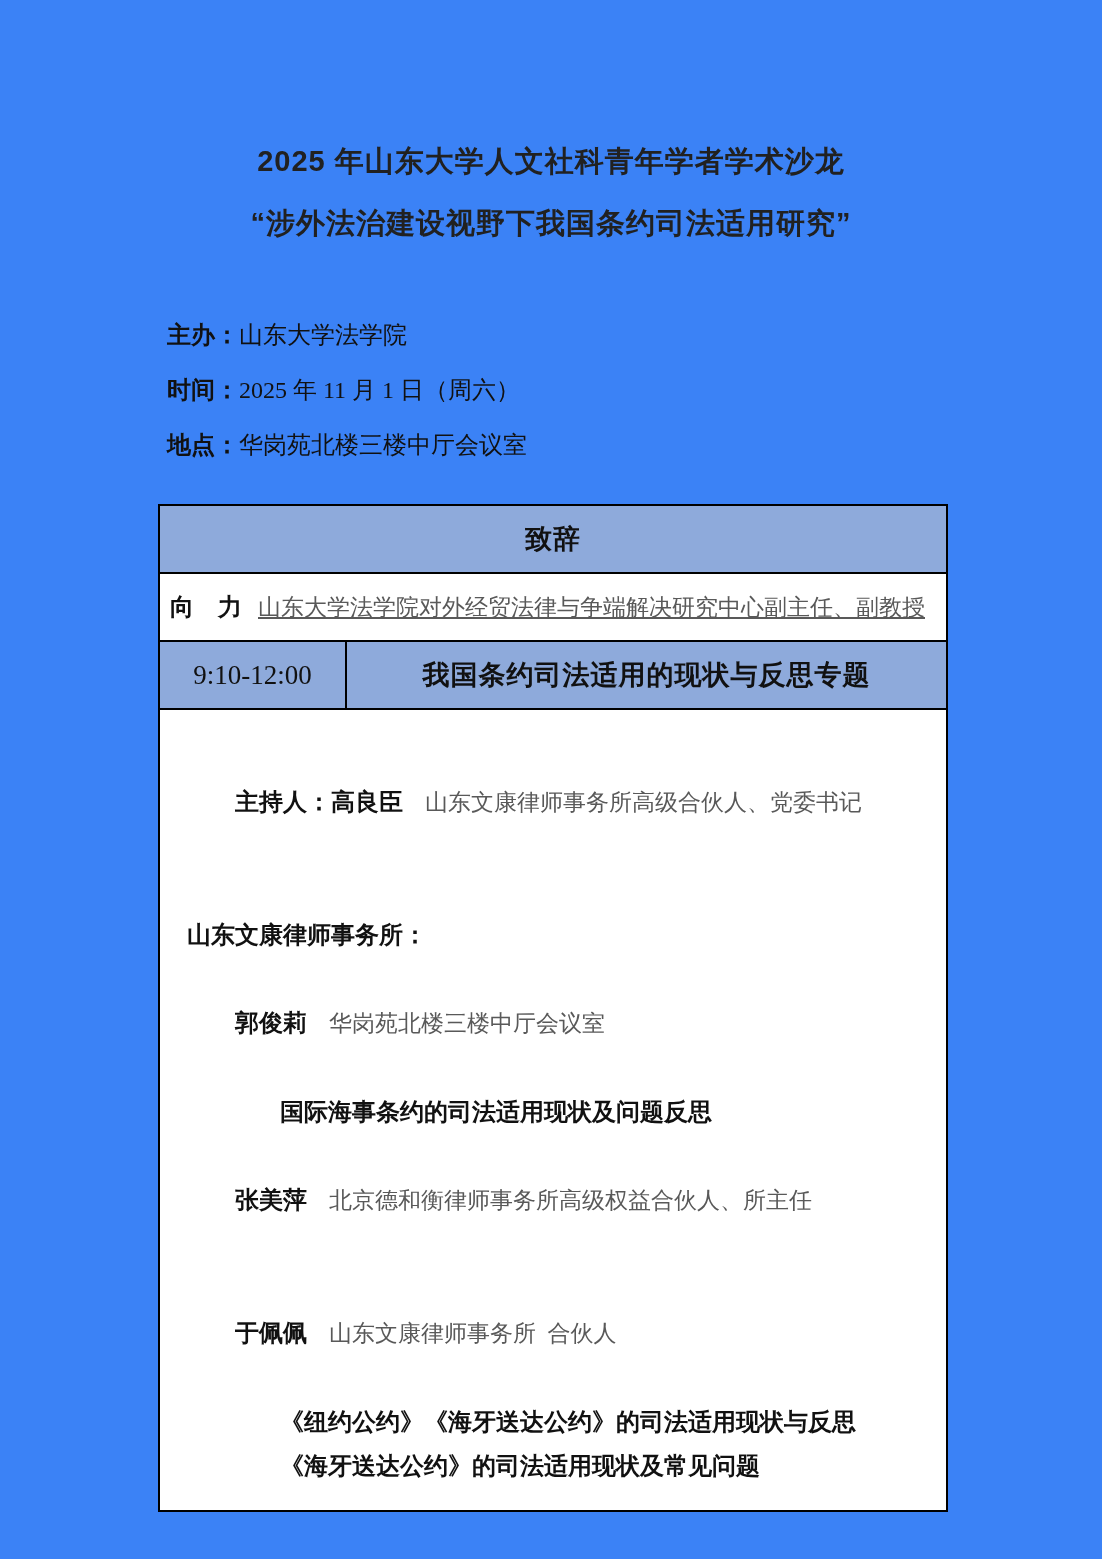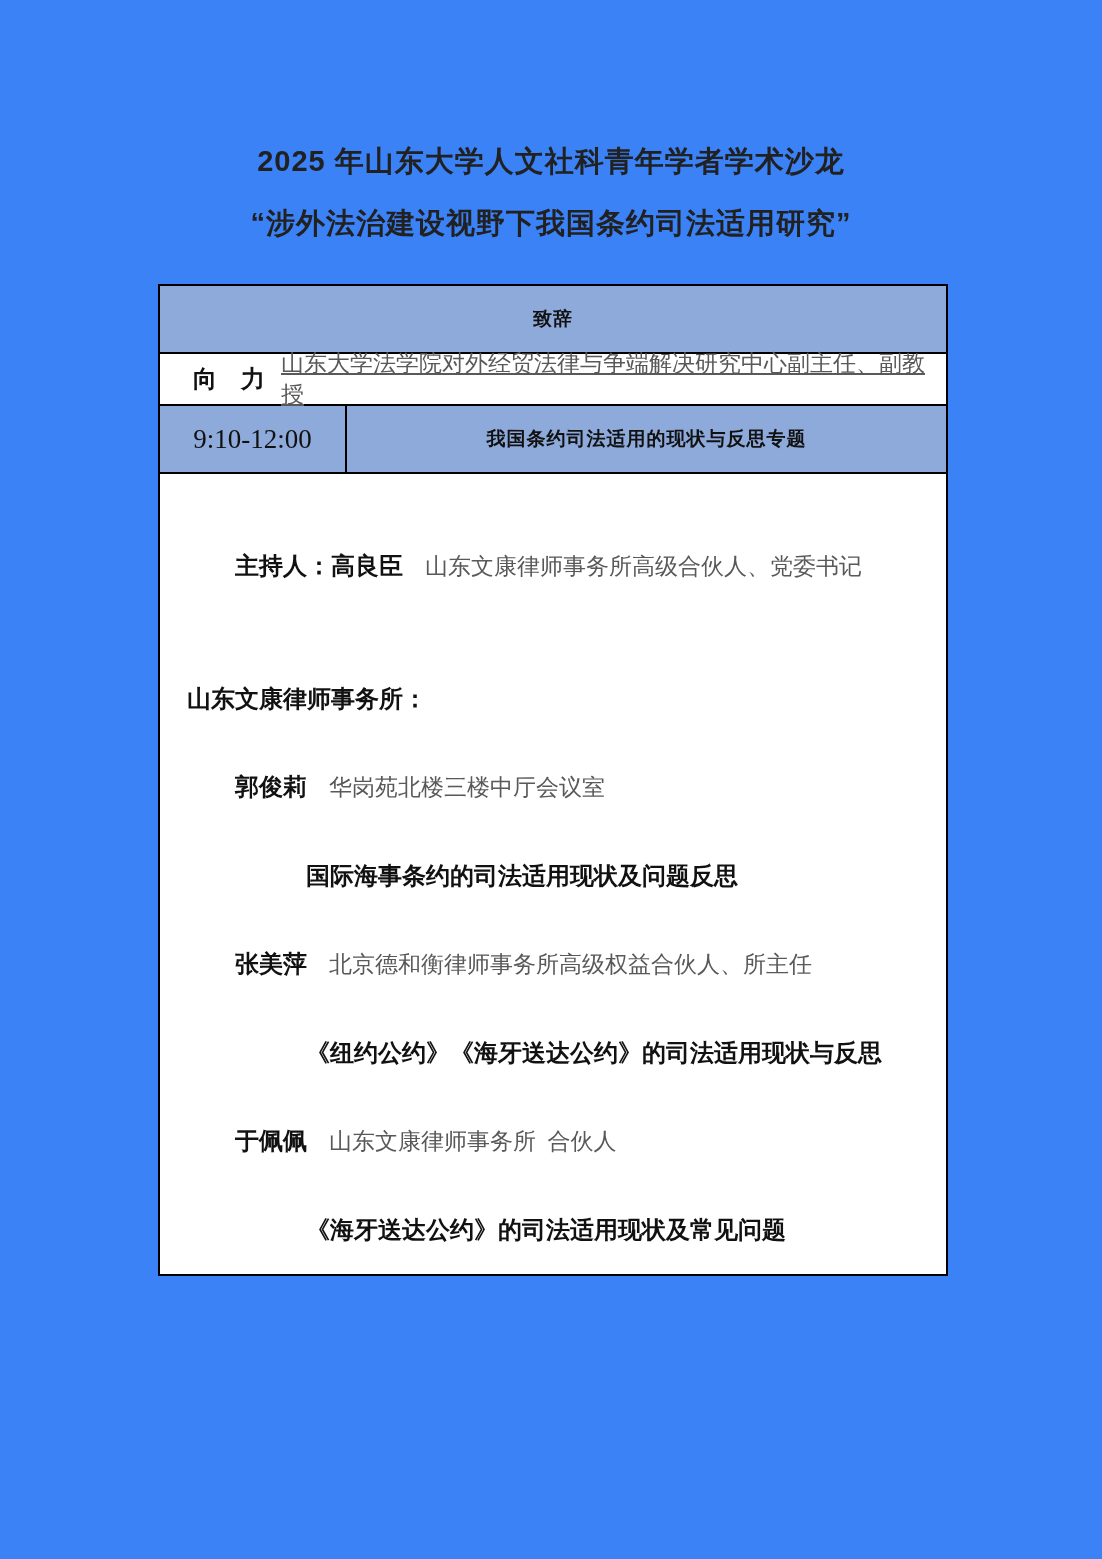--- a/index.html
+++ b/index.html
@@ -64,30 +64,30 @@
     font-size: 27px;
     color: #111111;
   }
   .title-cell {
     flex: 1;
     display: flex;
     align-items: center;
     justify-content: center;
     font-family: "Liberation Sans", sans-serif;
     font-weight: bold;
-    font-size: 19px;
+    font-size: 27px;
     color: #111111;
     letter-spacing: 1px;
   }
 
   .person-row {
-    height: 52px;
+    height: 68px;
     display: flex;
     align-items: center;
-    padding-left: 33px;
+    padding-left: 10px;
     background: #ffffff;
     font-size: 24px;
   }
   .person-name {
     font-family: "Liberation Sans", sans-serif;
     font-weight: bold;
     color: #111111;
     margin-right: 16px;
     white-space: pre;
   }
@@ -110,33 +110,43 @@
     font-family: "Liberation Serif", serif;
     color: #595959;
     margin-left: 22px;
     font-size: 23px;
   }
   .s-topic {
     padding-left: 120px;
     font-family: "Liberation Sans", sans-serif;
     font-weight: bold;
     color: #111111;
-    margin-left: 26px;
   }
 </style>
 </head>
 <body>
 
 <div class="page">
 
   <div class="title-block">
     <div class="title-line">2025 年山东大学人文社科青年学者学术沙龙</div>
     <div class="title-line">“涉外法治建设视野下我国条约司法适用研究”</div>
   </div>
 
+  <div class="meta-block">
+    <div class="meta-line">
+      <span class="meta-label">主办：</span><span class="meta-value">山东大学法学院</span>
+    </div>
+    <div class="meta-line">
+      <span class="meta-label">时间：</span><span class="meta-value">2025 年 11 月 1 日（周六）</span>
+    </div>
+    <div class="meta-line">
+      <span class="meta-label">地点：</span><span class="meta-value">华岗苑北楼三楼中厅会议室</span>
+    </div>
+  </div>
 
   <div class="agenda-table">
 
     <div class="row header-row">
       <div class="title-cell">致辞</div>
     </div>
 
     <div class="row person-row">
       <span class="person-name">向　力</span>
       <span class="person-desc">山东大学法学院对外经贸法律与争端解决研究中心副主任、副教授</span>
@@ -155,22 +165,22 @@
       <div class="s-line s-bold">山东文康律师事务所：</div>
 
       <div class="s-line">
         <span class="s-bold">郭俊莉</span><span class="s-desc">华岗苑北楼三楼中厅会议室</span>
       </div>
       <div class="s-line s-topic">国际海事条约的司法适用现状及问题反思</div>
 
       <div class="s-line">
         <span class="s-bold">张美萍</span><span class="s-desc">北京德和衡律师事务所高级权益合伙人、所主任</span>
       </div>
-      <div class="s-line s-topic">《纽约公约》《海牙送达公约》的司法适用现状与反思</div>
-
       <div class="s-line">
         <span class="s-bold">于佩佩</span><span class="s-desc">山东文康律师事务所  合伙人</span>
       </div>
+
+      <div class="s-line s-topic">《纽约公约》《海牙送达公约》的司法适用现状与反思</div>
       <div class="s-line s-topic">《海牙送达公约》的司法适用现状及常见问题</div>
     </div>
 
   </div>
 </div>
 
 </body></html>

